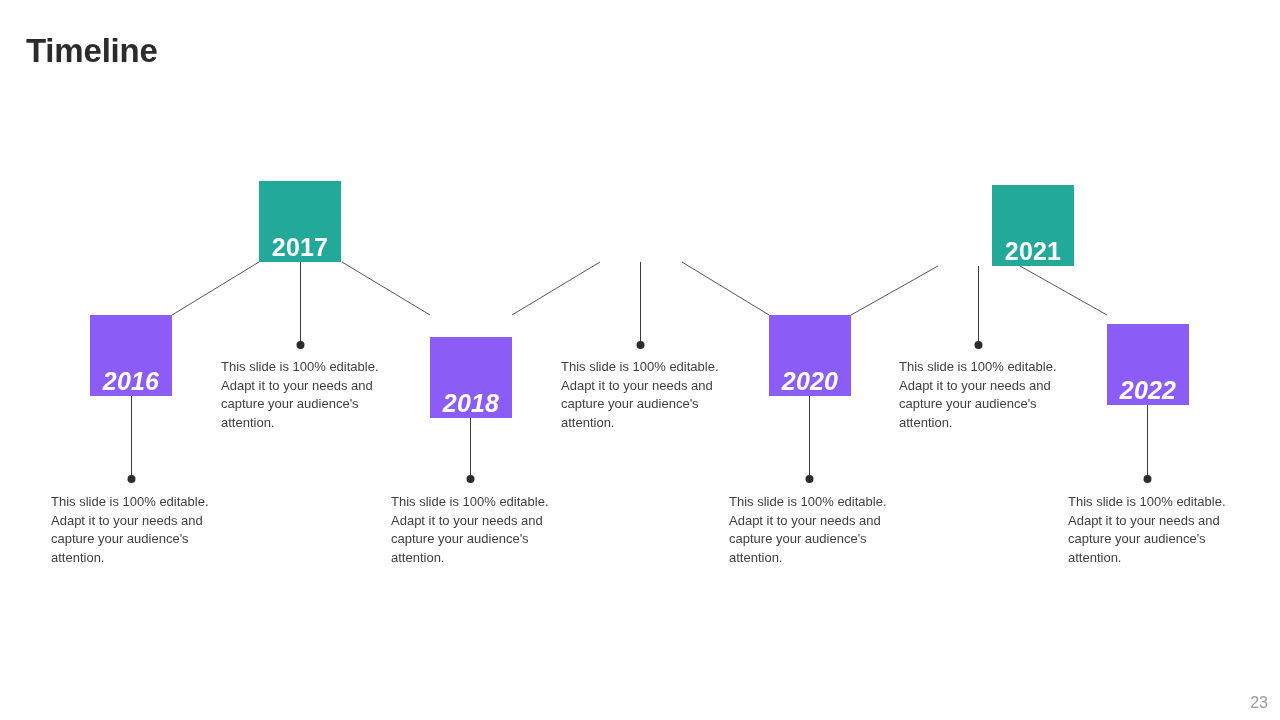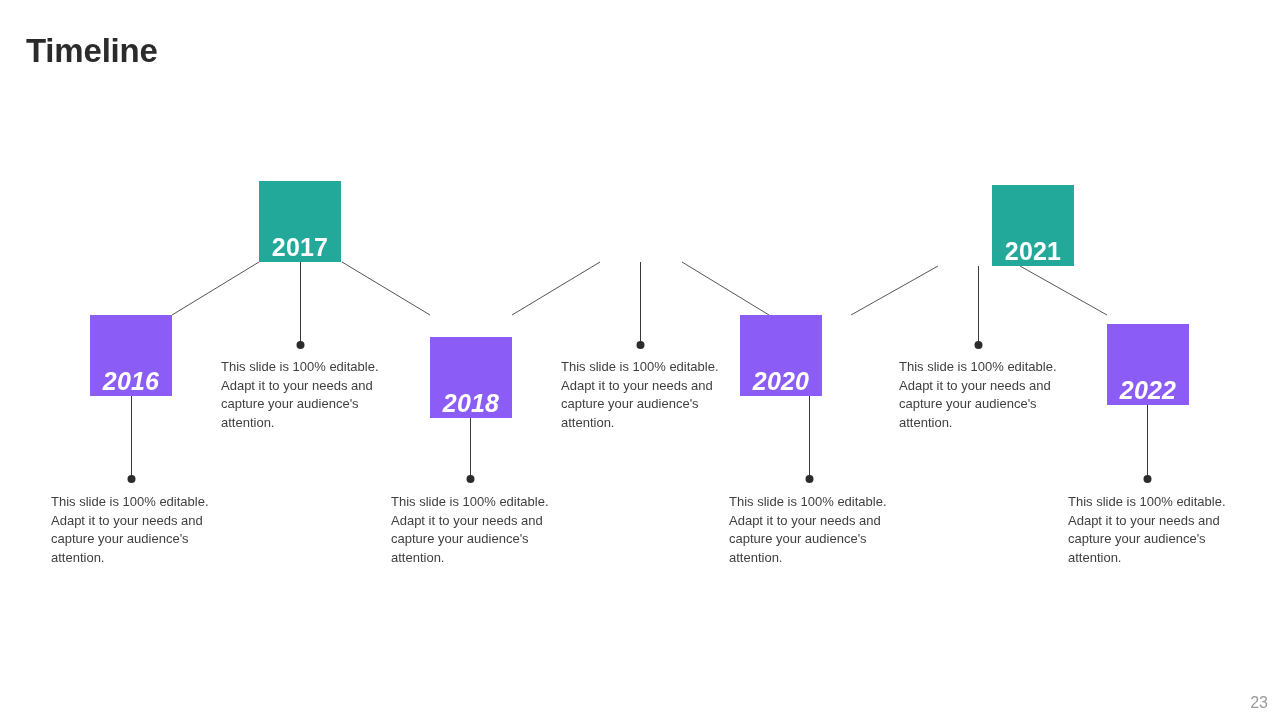--- a/index.html
+++ b/index.html
@@ -137,21 +137,21 @@
 
   <div class="year-box teal" style="left:259px; top:181px;">
     <span>2017</span>
   </div>
 
   <div class="year-box purple" style="left:430px; top:315px;margin-top:22px;">
     <span>2018</span>
   </div>
 
 
-  <div class="year-box purple" style="left:740px; top:315px;">
+  <div class="year-box purple" style="left:769px; top:315px;">
     <span>2020</span>
   </div>
 
   <div class="year-box teal" style="left:992px; top:185px;">
     <span>2021</span>
   </div>
 
   <div class="year-box purple" style="left:1107px; top:315px;margin-top:9px;">
     <span>2022</span>
   </div>

